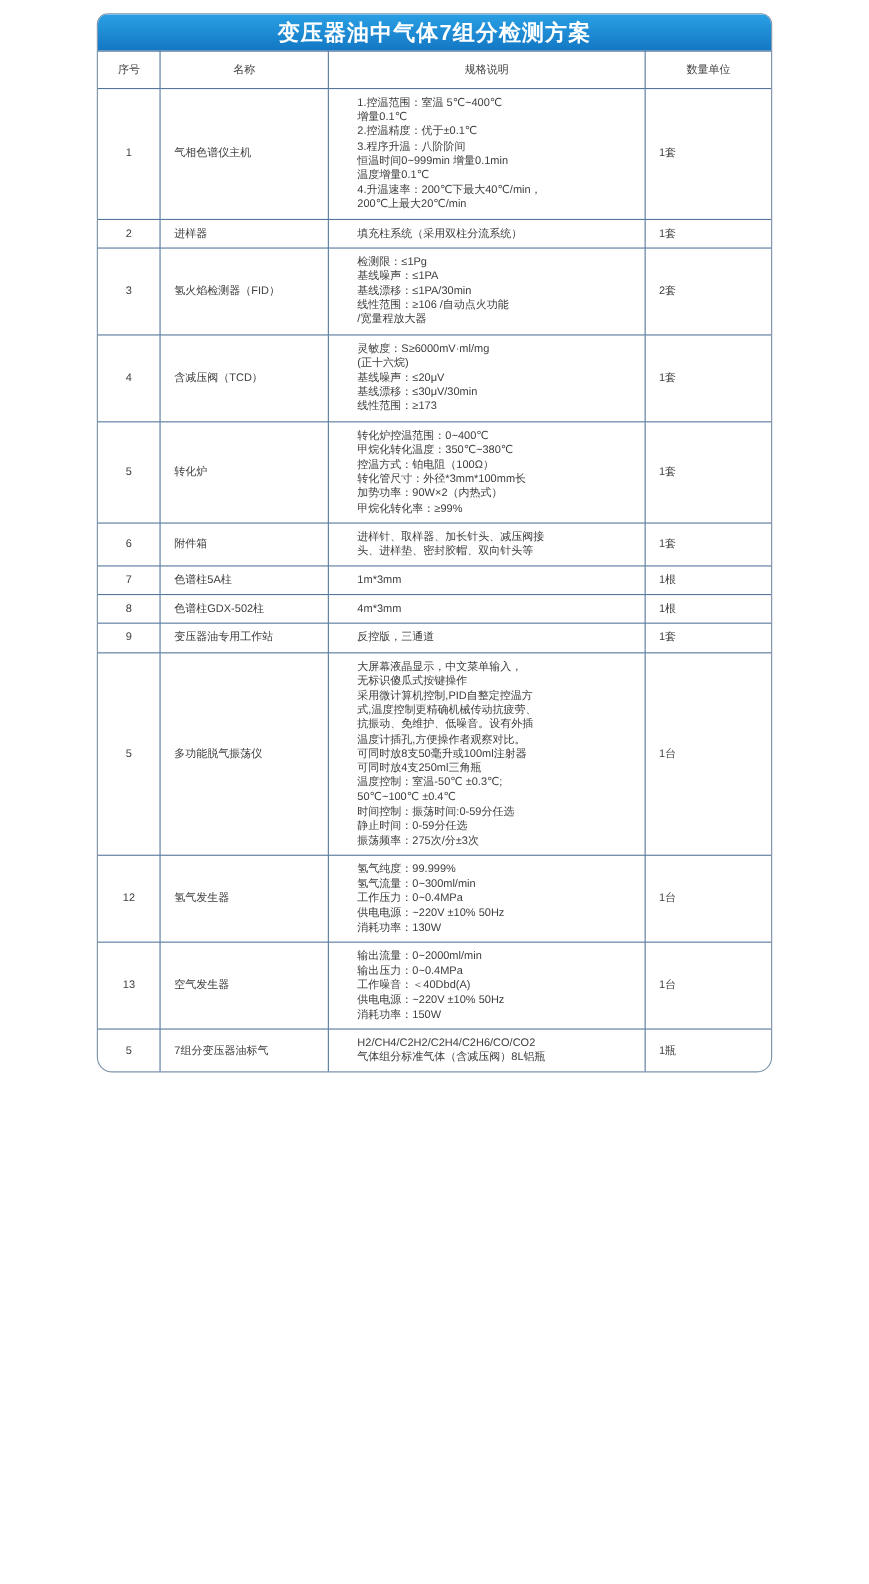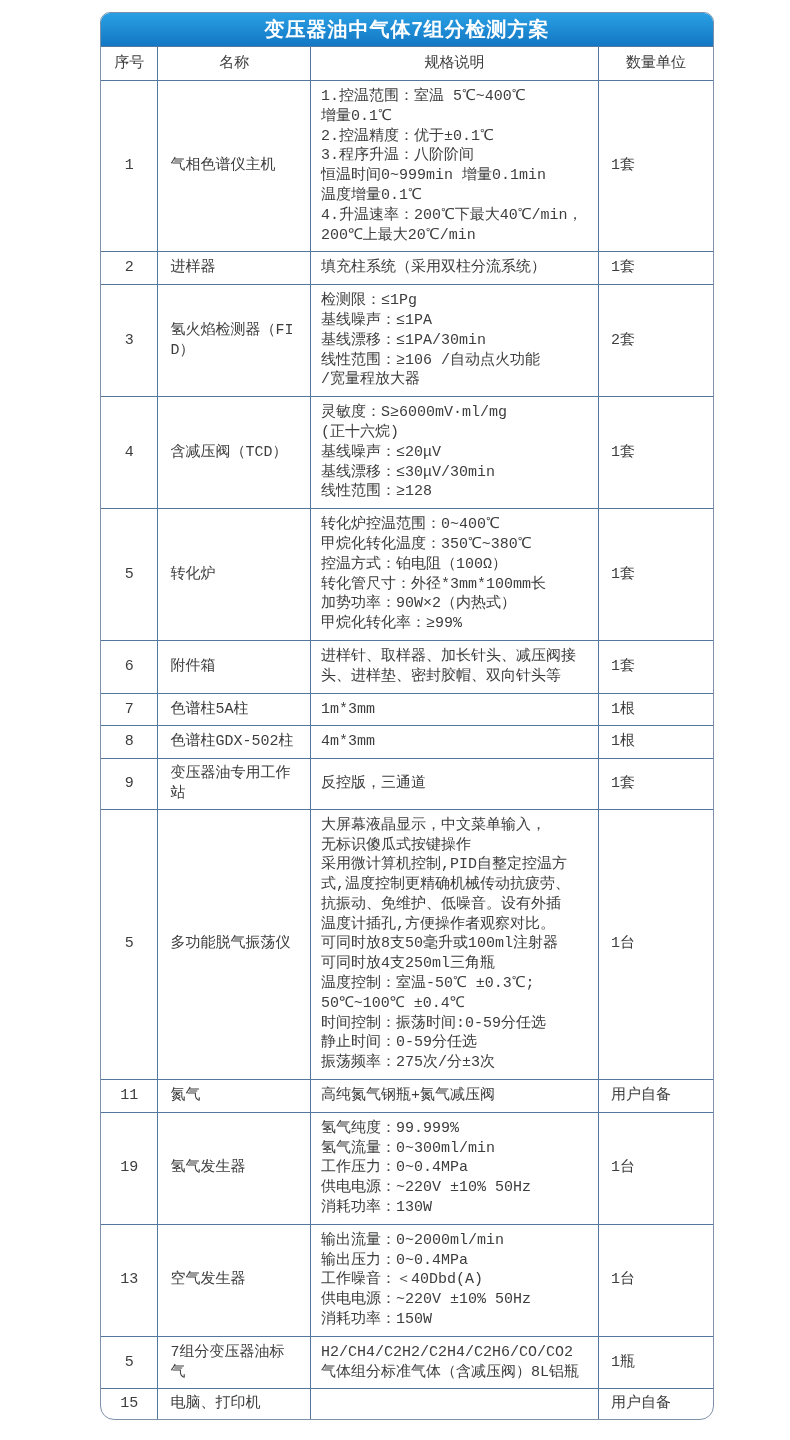--- a/index.html
+++ b/index.html
@@ -2,60 +2,59 @@
 <html><head>
 <meta charset="utf-8">
 <style>
   html,body{margin:0;padding:0;background:#ffffff;}
   body{
     width:790px;height:1440px;position:relative;
     font-family:"Liberation Sans","DejaVu Sans",sans-serif;
     color:#3d3d3d;
   }
   .card{
-    position:absolute;left:100px;top:12px;width:614px;
+    position:absolute;left:88px;top:12px;width:614px;
     border:1px solid #7d92a9;
     border-radius:10px 10px 14px 14px;
     overflow:hidden;
     background:#ffffff;
     box-sizing:border-box;
   }
   .title-bar{
     height:33px;
     background:linear-gradient(180deg,#2aa0e4 0%,#1377c4 100%);
     display:flex;align-items:center;justify-content:center;
     color:#ffffff;font-size:20px;font-weight:700;
     letter-spacing:1px;
   }
   table.spec-table{
     border-collapse:collapse;
     table-layout:fixed;
     width:calc(100% + 2px);
     margin:0 -1px -1px -1px;
-    font-size:15px;
-    font-family:Liberation Mono, monospace;
+    font-size:10px;
   }
   .spec-table th,.spec-table td{
     border:1px solid #56779c;
     vertical-align:middle;
     line-height:1.32;
     padding:5px 10px;
     word-break:break-all;
   }
   .spec-table th{
     font-weight:400;text-align:center;height:23px;
     padding:5px 12px;
   }
   col.c-no{width:55px;}
   col.c-name{width:146px;}
   col.c-spec{width:276px;}
   col.c-qty{width:110px;}
   th.col-no,td.col-no{text-align:center;padding:5px 4px;}
   td.col-name{padding:5px 12px;}
-  td.col-spec{white-space:pre-line;padding:6px 10px;}
+  td.col-spec{white-space:pre-line;padding:6px 26px;}
   td.col-qty{padding:5px 12px;}
 </style>
 </head>
 <body>
 
 <div class="card">
   <div class="title-bar">
     <span>变压器油中气体7组分检测方案</span>
   </div>
   <table class="spec-table">
@@ -103,21 +102,21 @@
 /宽量程放大器</td>
           <td class="col-qty">2套</td>
         </tr>
         <tr>
           <td class="col-no">4</td>
           <td class="col-name">含减压阀（TCD）</td>
           <td class="col-spec">灵敏度：S≥6000mV·ml/mg
 (正十六烷)
 基线噪声：≤20μV
 基线漂移：≤30μV/30min
-线性范围：≥128</td>
+线性范围：≥173</td>
           <td class="col-qty">1套</td>
         </tr>
         <tr>
           <td class="col-no">5</td>
           <td class="col-name">转化炉</td>
           <td class="col-spec">转化炉控温范围：0~400℃
 甲烷化转化温度：350℃~380℃
 控温方式：铂电阻（100Ω）
 转化管尺寸：外径*3mm*100mm长
 加势功率：90W×2（内热式）
@@ -161,27 +160,21 @@
 可同时放8支50毫升或100ml注射器
 可同时放4支250ml三角瓶
 温度控制：室温-50℃ ±0.3℃;
 50℃~100℃ ±0.4℃
 时间控制：振荡时间:0-59分任选
 静止时间：0-59分任选
 振荡频率：275次/分±3次</td>
           <td class="col-qty">1台</td>
         </tr>
         <tr>
-          <td class="col-no">11</td>
-          <td class="col-name">氮气</td>
-          <td class="col-spec">高纯氮气钢瓶+氮气减压阀</td>
-          <td class="col-qty">用户自备</td>
-        </tr>
-        <tr>
-          <td class="col-no">19</td>
+          <td class="col-no">12</td>
           <td class="col-name">氢气发生器</td>
           <td class="col-spec">氢气纯度：99.999%
 氢气流量：0~300ml/min
 工作压力：0~0.4MPa
 供电电源：~220V ±10% 50Hz
 消耗功率：130W</td>
           <td class="col-qty">1台</td>
         </tr>
         <tr>
           <td class="col-no">13</td>
@@ -193,21 +186,15 @@
 消耗功率：150W</td>
           <td class="col-qty">1台</td>
         </tr>
         <tr>
           <td class="col-no">5</td>
           <td class="col-name">7组分变压器油标气</td>
           <td class="col-spec">H2/CH4/C2H2/C2H4/C2H6/CO/CO2
 气体组分标准气体（含减压阀）8L铝瓶</td>
           <td class="col-qty">1瓶</td>
         </tr>
-        <tr>
-          <td class="col-no">15</td>
-          <td class="col-name">电脑、打印机</td>
-          <td class="col-spec"></td>
-          <td class="col-qty">用户自备</td>
-        </tr>
       </tbody>
   </table>
 </div>
 
 </body></html>

